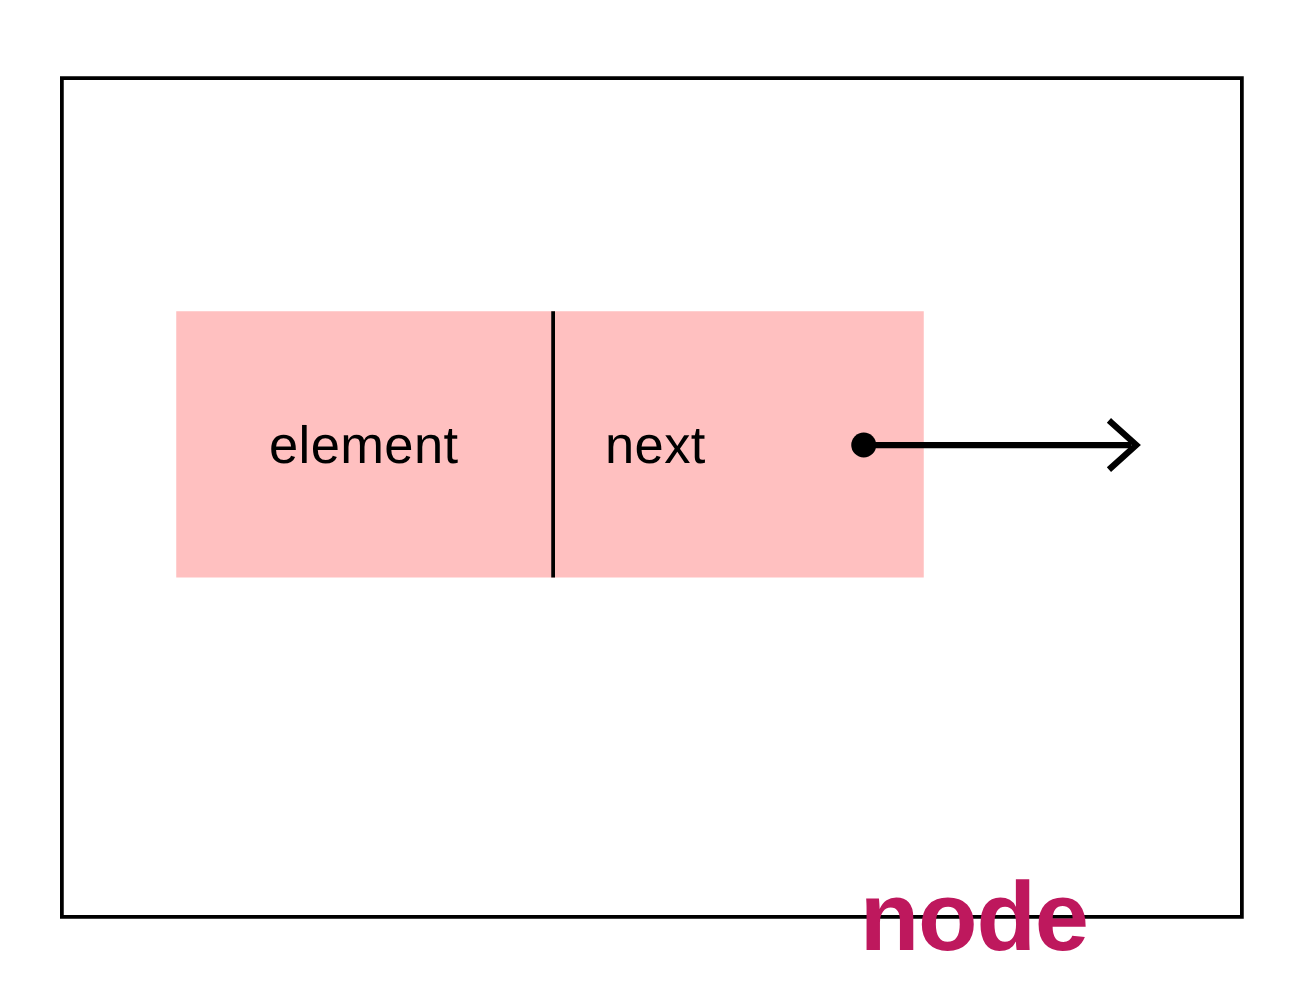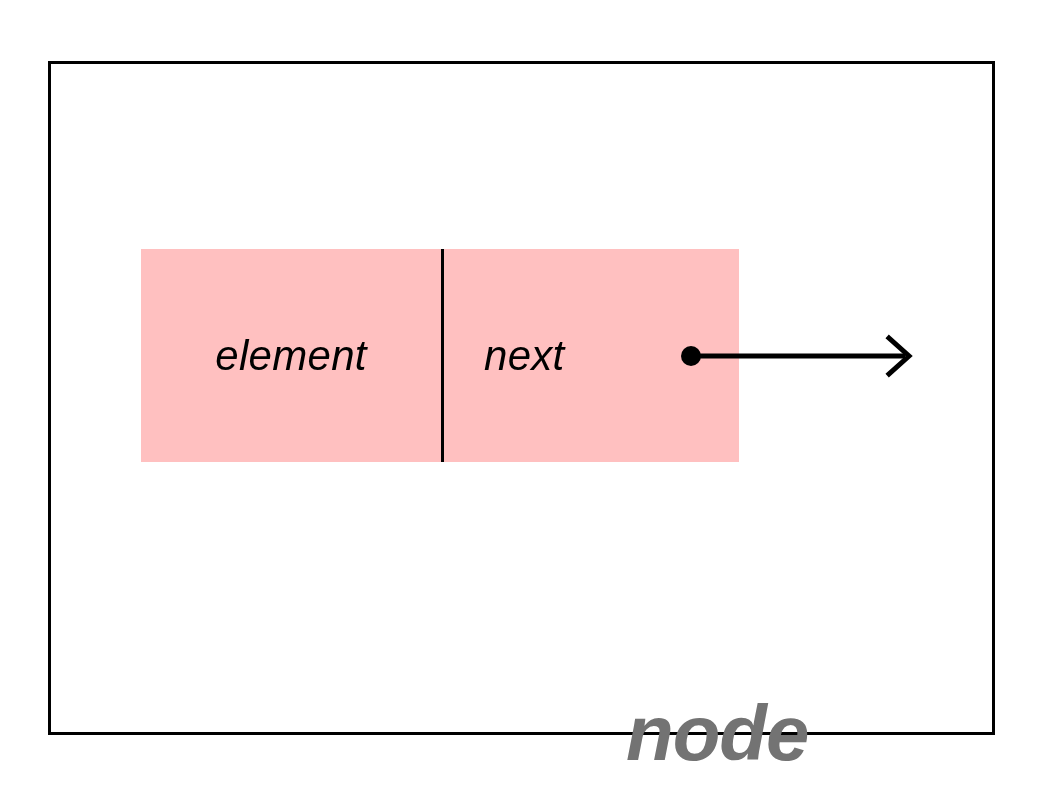--- a/index.html
+++ b/index.html
@@ -25,21 +25,20 @@
   
   #frame {
     position: absolute;
     left: 48px;
     top: 61px;
     width: 947px;
     height: 674px;
     box-sizing: border-box;
     border: 3px solid #000000;
     background: #ffffff;
-    font-style: italic;
   }
 
   
   #node-box {
     position: absolute;
     left: 90px;
     top: 185px;
     width: 598px;
     height: 213px;
     background: #ffc0c0;
@@ -91,28 +90,28 @@
     left: 624px;
     top: 268px;
     width: 252px;
     height: 48px;
     overflow: visible;
   }
 
   
   #node-caption {
     position: absolute;
-    left: 575px;
+    left: 528px;
     top: 630px;
     width: 400px;
-    text-align: left;
+    text-align: center;
     font-family: "Liberation Sans", sans-serif;
     font-size: 78px;
     font-weight: 700;
-    color: #737373;
+    color: #be185d;
     line-height: 1;
     letter-spacing: -1px;
     white-space: nowrap;
   }
 </style>
 </head>
 <body>
 
 <div id="canvas">
 

